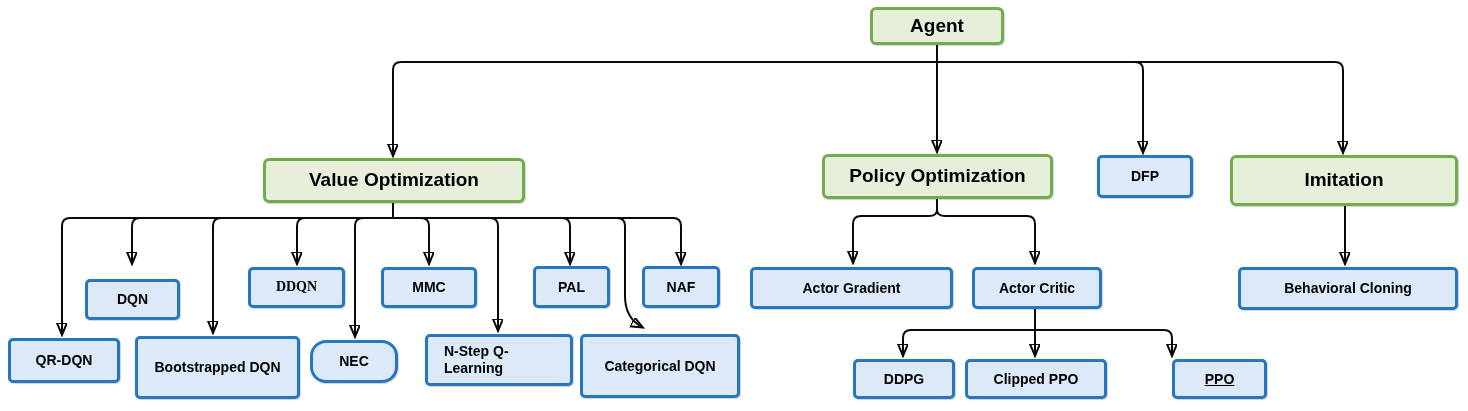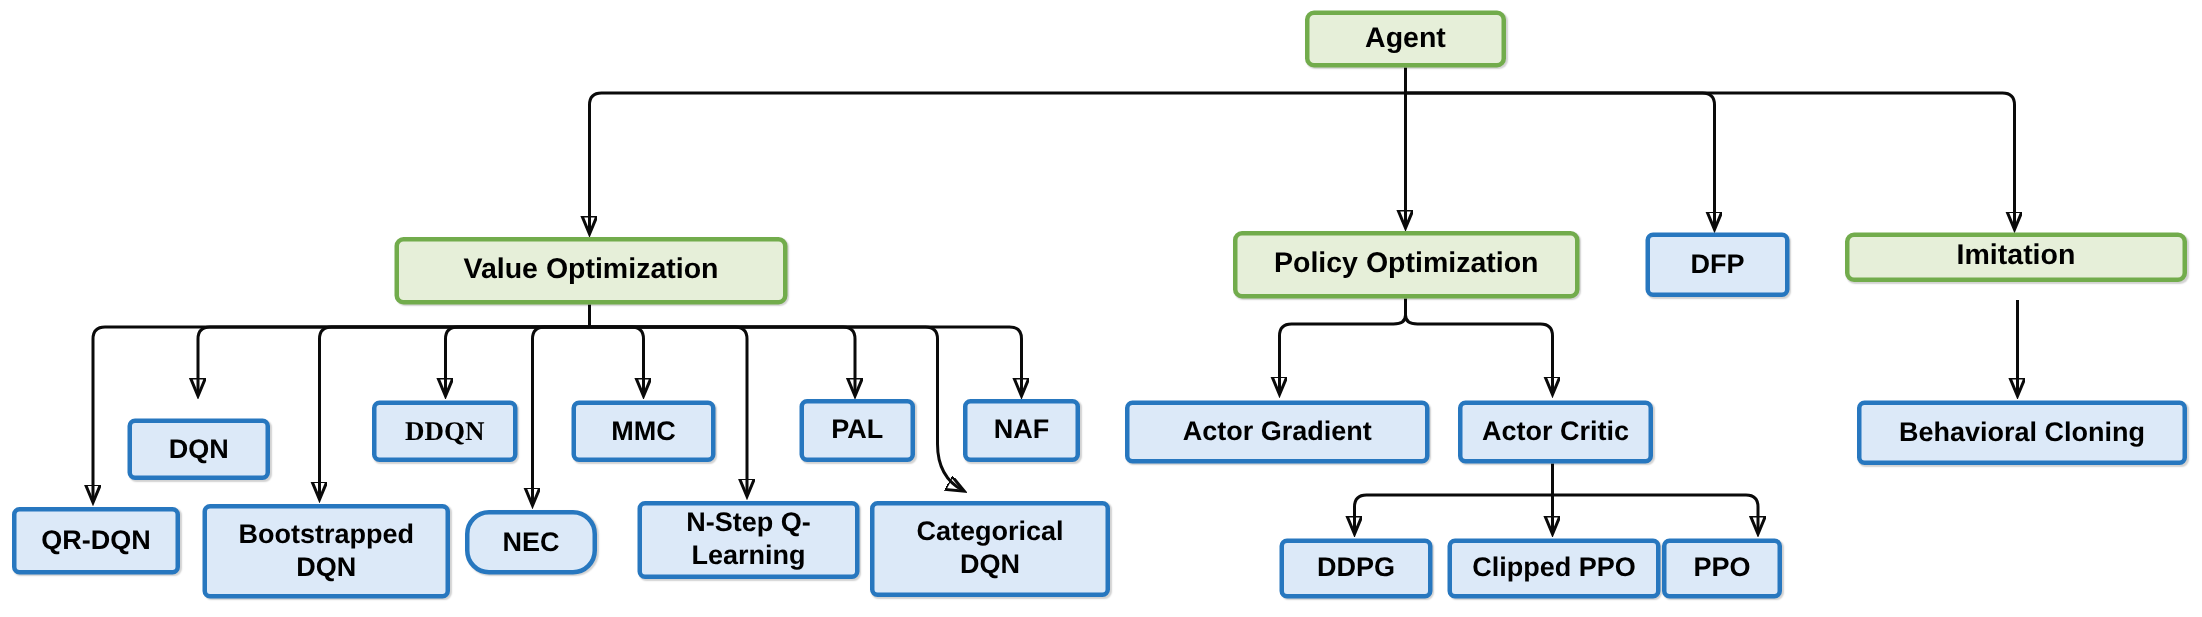--- a/index.html
+++ b/index.html
@@ -4,25 +4,25 @@
 <style>
   html,body{margin:0;padding:0;background:#ffffff;}
   .canvas{
     position:relative;width:1468px;height:411px;background:#ffffff;
     font-family:"Liberation Sans",sans-serif;overflow:hidden;
   }
   .edges{position:absolute;left:0;top:0;width:1468px;height:411px;}
   .edges path{fill:none;stroke:var(--line,#0a0a0a);stroke-width:2;}
   .node{
     position:absolute;box-sizing:border-box;display:flex;align-items:center;justify-content:center;
-    text-align:center;font-weight:700;color:#000;line-height:1.2;
+    font-weight:700;color:#000;line-height:1.2;
     box-shadow:1px 1px 1px rgba(0,0,0,0.18);
   }
   .node.green{background:var(--green-fill,#e6efd9);border:3px solid var(--green-border,#72ac4c);border-radius:6px;font-size:19px;}
-  .node.blue{background:var(--blue-fill,#dce9f8);border:3px solid var(--blue-border,#2777bf);border-radius:5px;font-size:18px;}
+  .node.blue{background:var(--blue-fill,#dce9f8);border:3px solid var(--blue-border,#2777bf);border-radius:5px;font-size:14px;}
   .node .lbl{display:block;}
 </style>
 </head>
 <body>
 
 <div class="canvas">
   <svg class="edges" xmlns="http://www.w3.org/2000/svg" viewBox="0 0 1468 411">
     <defs>
       <marker id="arrow" markerUnits="userSpaceOnUse" markerWidth="14" markerHeight="12" refX="11" refY="5" orient="auto">
         <path d="M0,0 L12,5 L0,10 Z" stroke="none" fill="#0a0a0a"></path>
@@ -60,21 +60,21 @@
       </div>
       <div class="node green" style="left: 263px; top: 158px; width: 262px; height: 45px;">
         <span class="lbl">Value Optimization</span>
       </div>
       <div class="node green" style="left: 822px; top: 154px; width: 231px; height: 45px;">
         <span class="lbl">Policy Optimization</span>
       </div>
       <div class="node blue" style="left: 1097px; top: 155px; width: 96px; height: 43px;">
         <span class="lbl">DFP</span>
       </div>
-      <div class="node green" style="left: 1230px; top: 155px; width: 228px; height: 33px;">
+      <div class="node green" style="left: 1230px; top: 155px; width: 228px; height: 51px;">
         <span class="lbl">Imitation</span>
       </div>
       <div class="node blue" style="left: 85px; top: 267px; width: 95px; height: 41px; margin-top: 12px;">
         <span class="lbl">DQN</span>
       </div>
       <div class="node blue" style="left: 248px; top: 267px; width: 97px; height: 41px; font-family: Liberation Serif, serif;">
         <span class="lbl">DDQN</span>
       </div>
       <div class="node blue" style="left: 381px; top: 267px; width: 96px; height: 41px;">
         <span class="lbl">MMC</span>
@@ -105,20 +105,20 @@
       </div>
       <div class="node blue" style="left: 972px; top: 267px; width: 130px; height: 42px;">
         <span class="lbl">Actor Critic</span>
       </div>
       <div class="node blue" style="left: 853px; top: 359px; width: 102px; height: 40px;">
         <span class="lbl">DDPG</span>
       </div>
       <div class="node blue" style="left: 965px; top: 359px; width: 142px; height: 40px;">
         <span class="lbl">Clipped PPO</span>
       </div>
-      <div class="node blue" style="left: 1108px; top: 359px; width: 80px; height: 40px;">
+      <div class="node blue" style="left: 1172px; top: 359px; width: 95px; height: 40px; text-decoration: underline;">
         <span class="lbl">PPO</span>
       </div>
       <div class="node blue" style="left: 1238px; top: 267px; width: 220px; height: 43px;">
         <span class="lbl">Behavioral Cloning</span>
       </div>
     </div>
 </div>
 
 </body></html>

